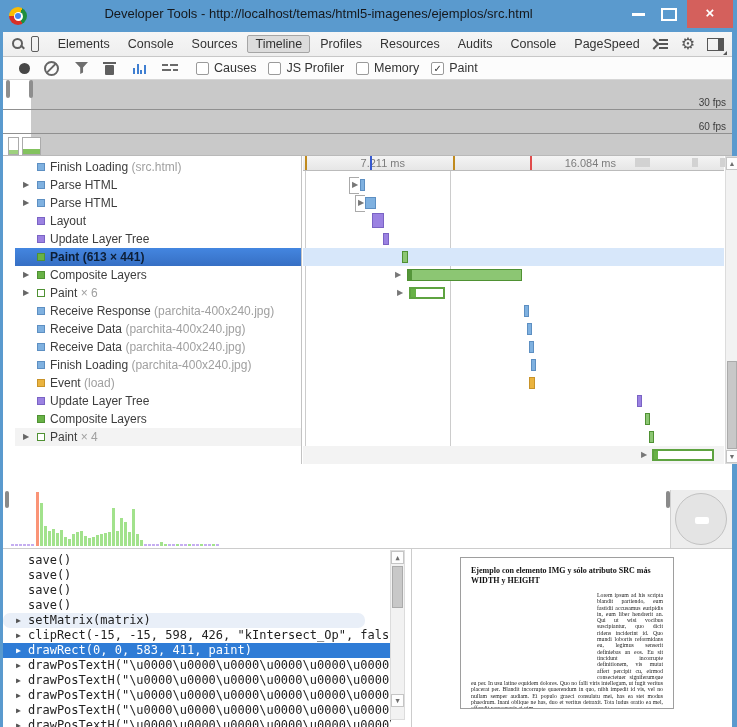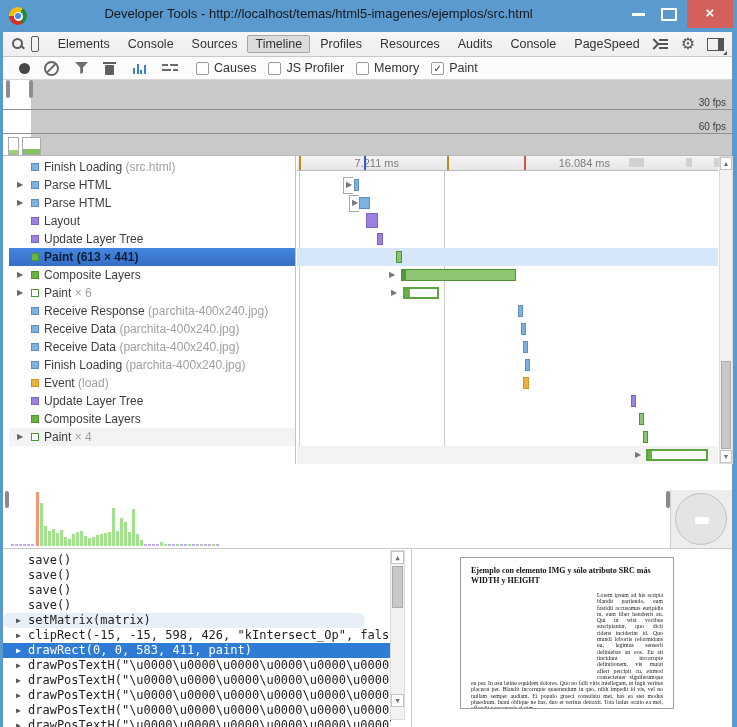--- a/index.html
+++ b/index.html
@@ -60,21 +60,21 @@
   
   .overview{position:absolute;left:3px;top:80px;right:5px;height:76px;background:#fff;border-bottom:1px solid #b9b9b9;box-sizing:border-box;}
   .ov-shade{position:absolute;left:28px;right:0;top:0;height:75px;background:#c9c9c9;}
   .fps-line{position:absolute;left:0;right:0;height:1px;background:#909090;}
   .fps-label{position:absolute;right:6px;font-size:10px;color:#3c3c3c;}
   .ov-handle{position:absolute;top:0;width:4px;height:18px;background:#8e8e8e;border-radius:2px;}
   .frame-bar{position:absolute;top:57px;height:18px;background:#fff;border:1px solid #ababab;box-sizing:border-box;}
   .frame-bar i{position:absolute;left:0;right:0;bottom:0;}
 
   
-  .main{position:absolute;left:9px;top:156px;right:5px;height:308px;background:#fff;}
+  .main{position:absolute;left:15px;top:156px;right:5px;height:308px;background:#fff;}
   .list{position:absolute;left:0;top:0;width:287px;height:100%;border-right:1px solid #c3c3c3;box-sizing:border-box;overflow:hidden;}
   .lrow{position:relative;height:18px;line-height:18px;white-space:nowrap;}
   .lrow .exp{position:absolute;left:8px;top:0;font-size:8px;color:#666;width:10px;}
   .lrow .sq{position:absolute;left:22px;top:5px;width:8px;height:8px;border:1px solid;box-sizing:border-box;}
   .lrow .rlabel{margin-left:35px;color:#3d3d3d;}
   .lrow .rdetail{color:#a0a0a0;}
   .lrow.sel{background:linear-gradient(#4486e0,#366fc4);}
   .lrow.sel .rlabel,.lrow.sel .rdetail{color:#0d1f36;font-weight:bold;}
   .lrow.dim{background:#f3f3f3;}
   .cat-loading .sq{background:#7fb1e0;border-color:#5d8fc2;}

